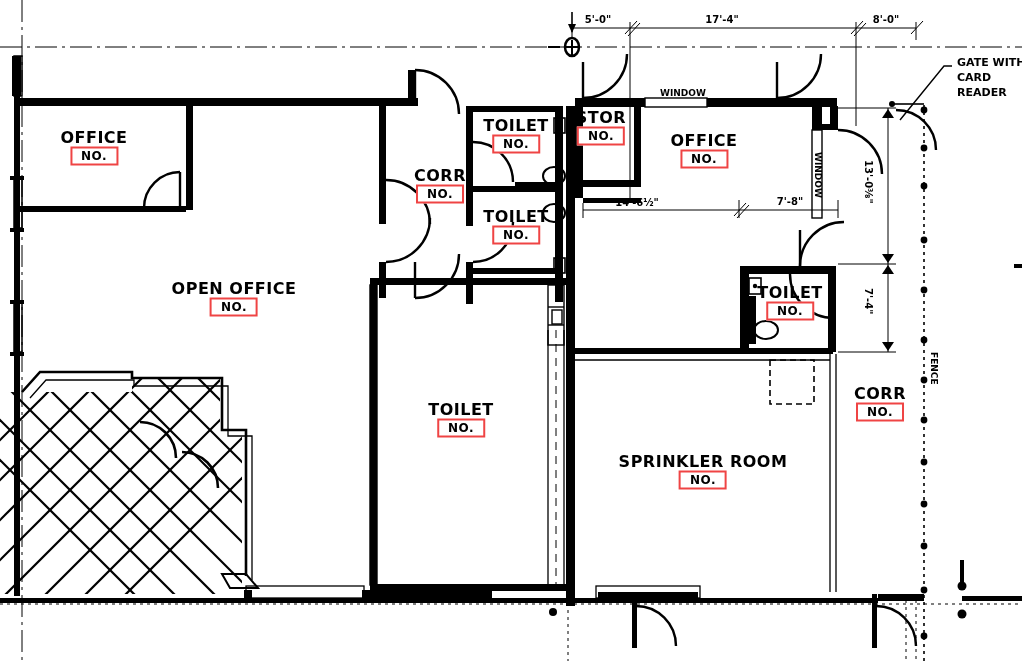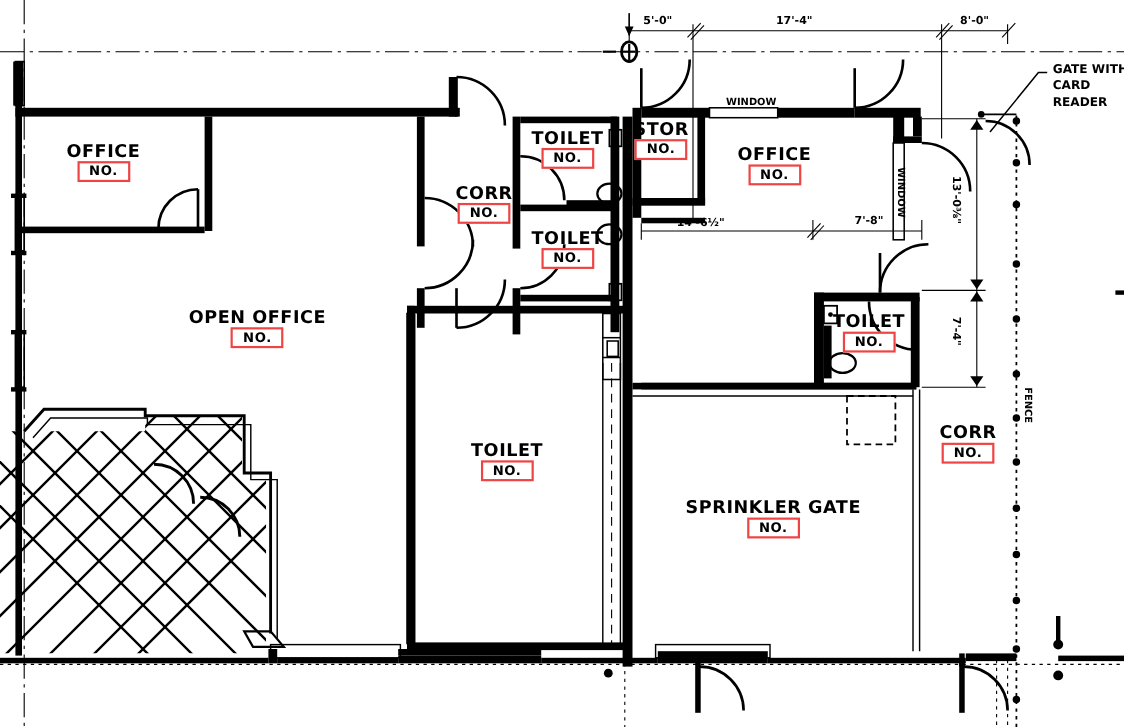--- a/index.html
+++ b/index.html
@@ -394,21 +394,21 @@
   <div class="nm">CORR</div>
   <div><span class="nobox">NO.</span></div>
 </div>
 
 <div class="rlabel" style="left:461px;top:420px;transform:translate(-50%,-50%);">
   <div class="nm">TOILET</div>
   <div><span class="nobox">NO.</span></div>
 </div>
 
 <div class="rlabel" style="left:703px;top:472px;transform:translate(-50%,-50%);">
-  <div class="nm">SPRINKLER GATE</div>
+  <div class="nm">SPRINKLER ROOM</div>
   <div><span class="nobox">NO.</span></div>
 </div>
 
 <div class="dim" style="left:598px;top:14px;transform:translate(-50%,0);">5'-0"</div>
 <div class="dim" style="left:722px;top:14px;transform:translate(-50%,0);">17'-4"</div>
 <div class="dim" style="left:886px;top:14px;transform:translate(-50%,0);">8'-0"</div>
 
 <div class="dim" style="left:637px;top:197px;transform:translate(-50%,0);">14'-6½"</div>
 <div class="dim" style="left:790px;top:196px;transform:translate(-50%,0);">7'-8"</div>
 

